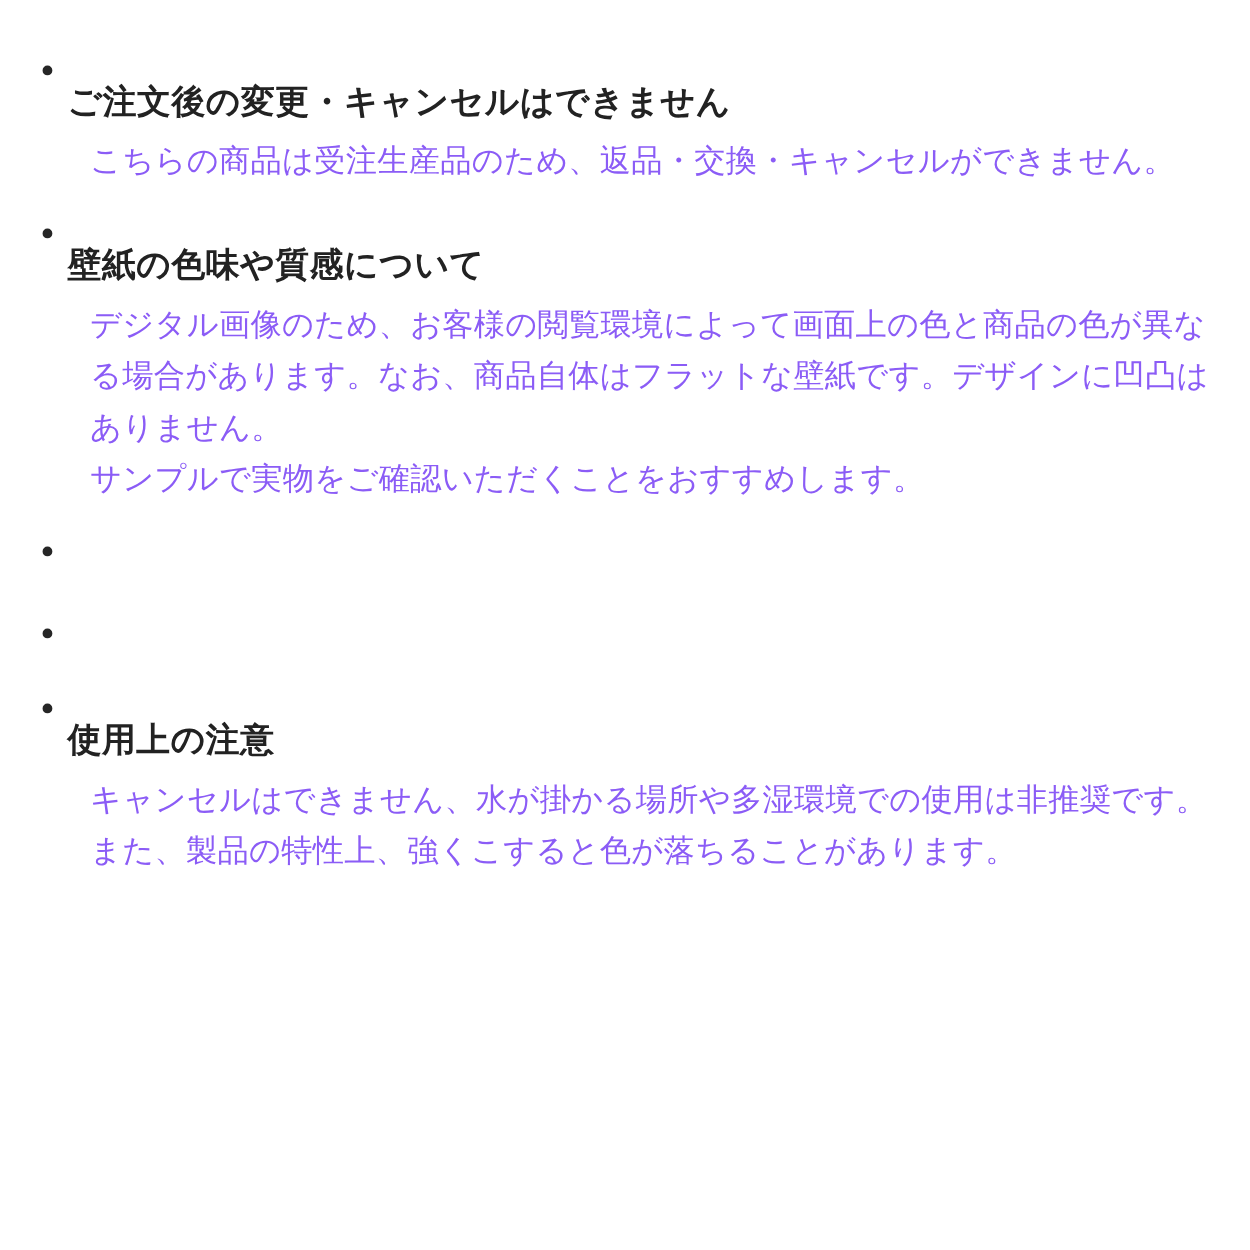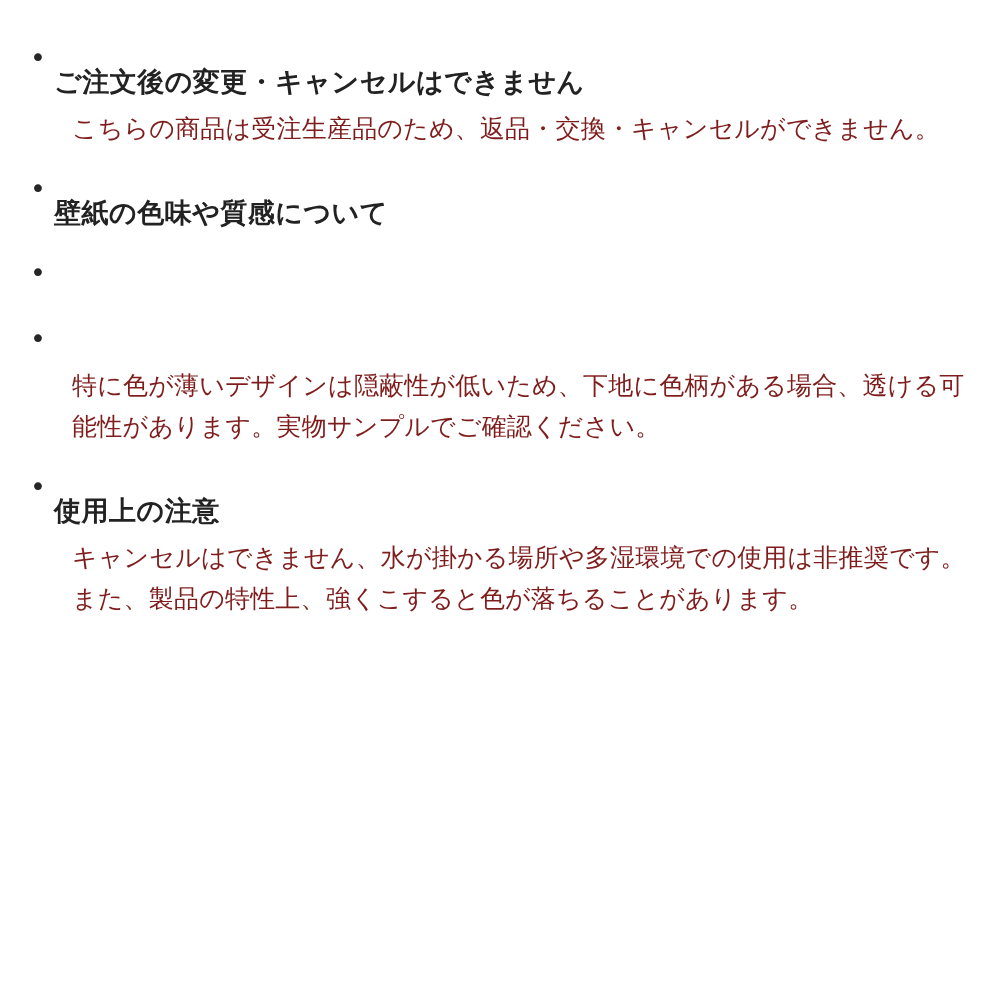--- a/index.html
+++ b/index.html
@@ -63,21 +63,21 @@
     white-space: nowrap;
   }
   .section.has-ruby {
     margin-top: 26px;
   }
   .body {
     margin: 6px 0 0 46px;
     font-size: 25px;
     line-height: 41px;
     letter-spacing: 0.2px;
-    color: #7f1d1d;
+    color: #8b5cf6;
     max-width: 930px;
   }
   .body p {
     margin: 0;
   }
 </style>
 </head>
 <body>
 
 <div class="page">
@@ -90,34 +90,35 @@
     <div class="body">
       <p>こちらの商品は受注生産品のため、返品・交換・キャンセルができません。</p>
     </div>
   </div>
 
   <div class="section">
     <div class="heading-row">
       <span class="bullet">•</span>
       <span class="heading">壁紙の色味や質感について</span>
     </div>
+    <div class="body">
+      <p>デジタル画像のため、お客様の閲覧環境によって画面上の色と商品の色が異なる場合があります。なお、商品自体はフラットな壁紙です。デザインに凹凸はありません。</p>
+      <p>サンプルで実物をご確認いただくことをおすすめします。</p>
+    </div>
   </div>
 
   <div class="section">
     <div class="heading-row">
       <span class="bullet">•</span>
     </div>
   </div>
 
   <div class="section has-ruby">
     <div class="heading-row">
       <span class="bullet">•</span>
-    </div>
-    <div class="body">
-      <p>特に色が薄いデザインは隠蔽性が低いため、下地に色柄がある場合、透ける可能性があります。実物サンプルでご確認ください。</p>
     </div>
   </div>
 
   <div class="section">
     <div class="heading-row">
       <span class="bullet">•</span>
       <span class="heading">使用上の注意</span>
     </div>
     <div class="body">
       <p>キャンセルはできません、水が掛かる場所や多湿環境での使用は非推奨です。また、製品の特性上、強くこすると色が落ちることがあります。</p>

